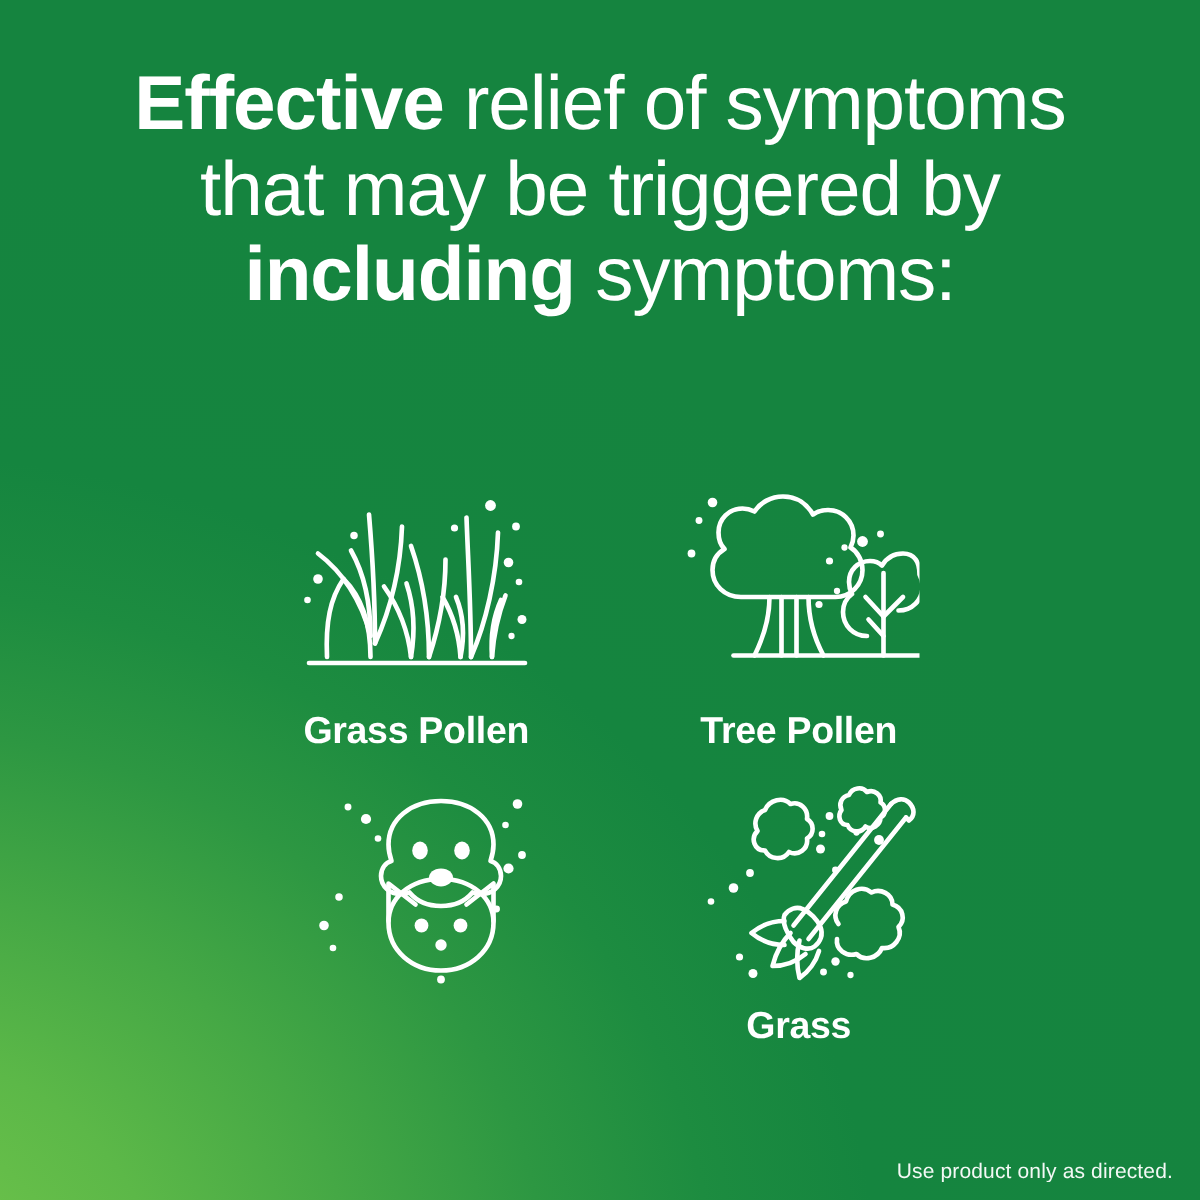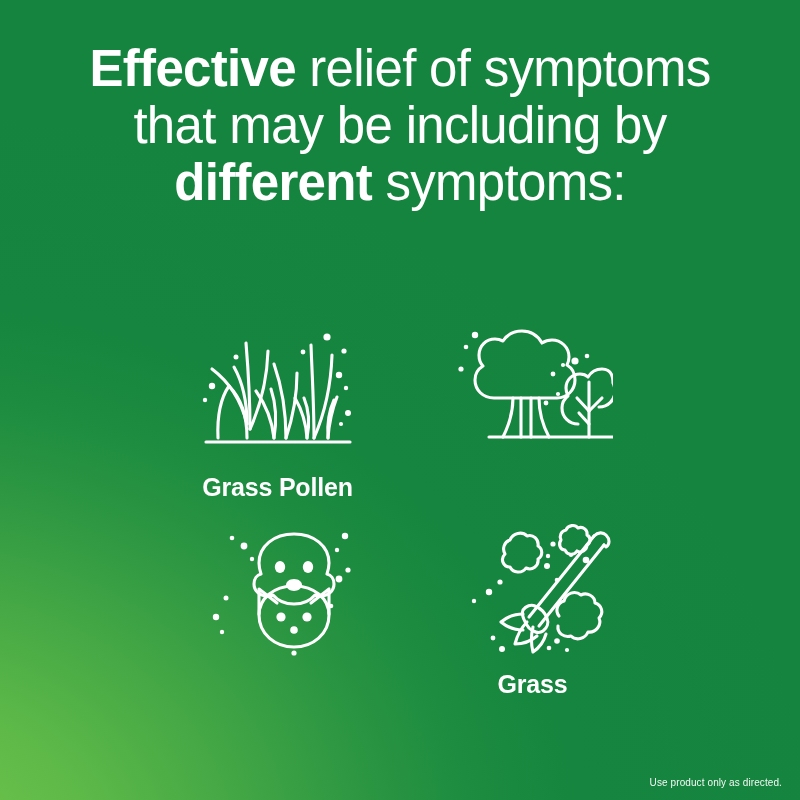--- a/index.html
+++ b/index.html
@@ -82,21 +82,21 @@
     letter-spacing: -0.2px;
     line-height: 30px;
     text-align: center;
     white-space: nowrap;
   }
   #footer-note {
     position: absolute;
     right: 18px;
     bottom: 12px;
     color: #ffffff;
-    font-size: 10px;
+    font-size: 14px;
     font-weight: 400;
     letter-spacing: 0.1px;
     opacity: 0.95;
   }
   .stroke {
     fill: none;
     stroke: #ffffff;
     stroke-width: 3.1;
     stroke-linecap: round;
     stroke-linejoin: round;
@@ -108,22 +108,22 @@
 </style>
 </head>
 <body>
 
 <div id="ad-root">
 
   <div id="bg-gradient"></div>
 
   <div id="headline">
     <span class="ln"><b>Effective</b><span> relief of symptoms</span></span>
-    <span class="ln">that may be including by</span>
-    <span class="ln"><b>different</b><span> symptoms:</span></span>
+    <span class="ln">that may be triggered by</span>
+    <span class="ln"><b>including</b><span> symptoms:</span></span>
   </div>
 
   <div id="icon-grid">
 
     <div class="tile">
       <svg class="tile-art" viewBox="0 0 160 135">
         <g class="stroke">
           <path d="M20 113 C19 90 22 74 31 61"></path>
           <path d="M31 61 C44 74 49 93 49 113"></path>
           <path d="M14 44 C30 56 43 75 49 99"></path>
@@ -178,20 +178,21 @@
           <circle cx="13" cy="22" r="2.3"></circle>
           <circle cx="8" cy="44" r="2.6"></circle>
           <circle cx="100" cy="49" r="2.4"></circle>
           <circle cx="110" cy="40" r="2.1"></circle>
           <circle cx="122" cy="36" r="3.6"></circle>
           <circle cx="134" cy="31" r="2.3"></circle>
           <circle cx="93" cy="78" r="2.4"></circle>
           <circle cx="105" cy="69" r="2.1"></circle>
         </g>
       </svg>
+      <div class="tile-label">Tree Pollen</div>
     </div>
 
     <div class="tile">
       <svg class="tile-art" viewBox="0 0 160 135">
         <g class="stroke">
           <path d="M96 12 C116 12 131 24 131 41 C131 45 130 49 129 52 C133 53 136 57 136 62 C136 69 130 74 123 74 C121 74 119 74 117 73 C112 79 104 82 96 82 C88 82 80 79 75 73 C73 74 71 74 69 74 C62 74 56 69 56 62 C56 57 59 53 63 52 C62 49 61 45 61 41 C61 24 76 12 96 12 Z"></path>
           <path d="M61 92 L61 67 L79 81"></path>
           <path d="M113 81 L131 67 L131 92"></path>
           <path d="M96 125 C77 125 61 112 61 93 C61 77 75 64 96 64 C117 64 131 77 131 93 C131 112 115 125 96 125 Z"></path>
         </g>

